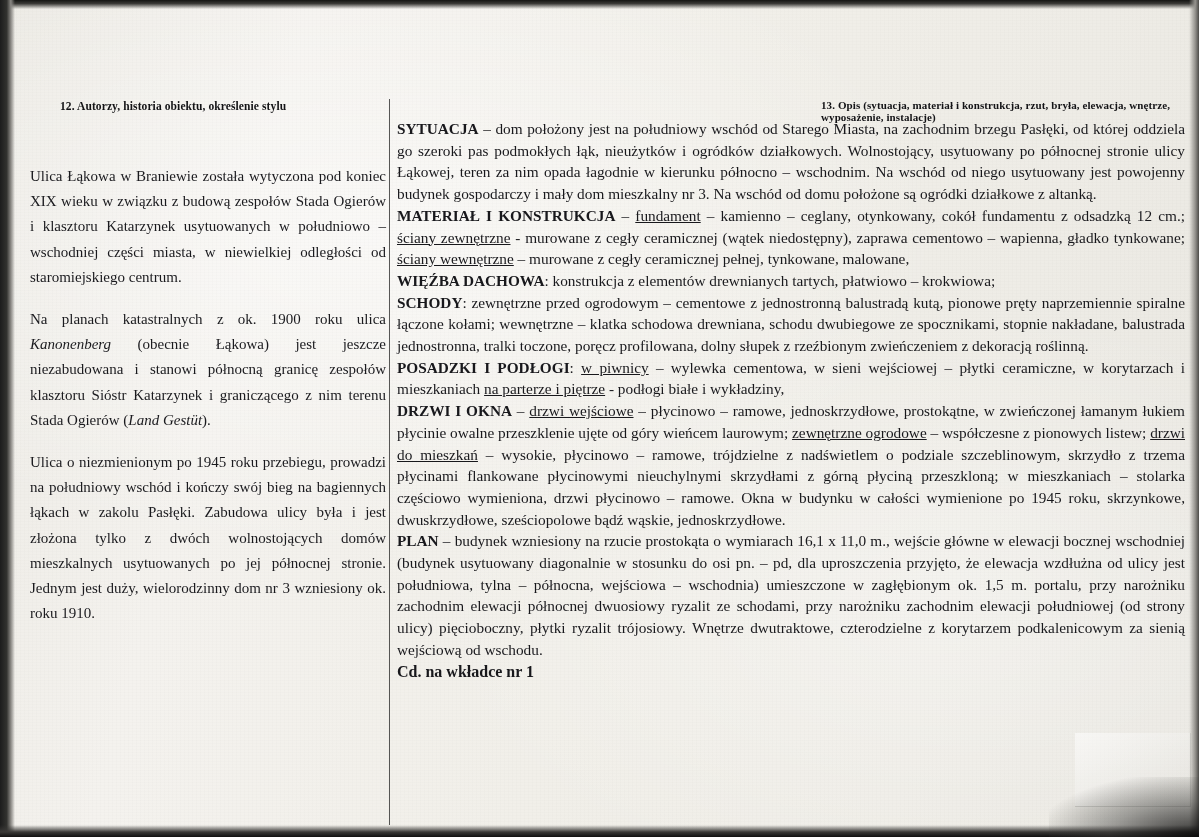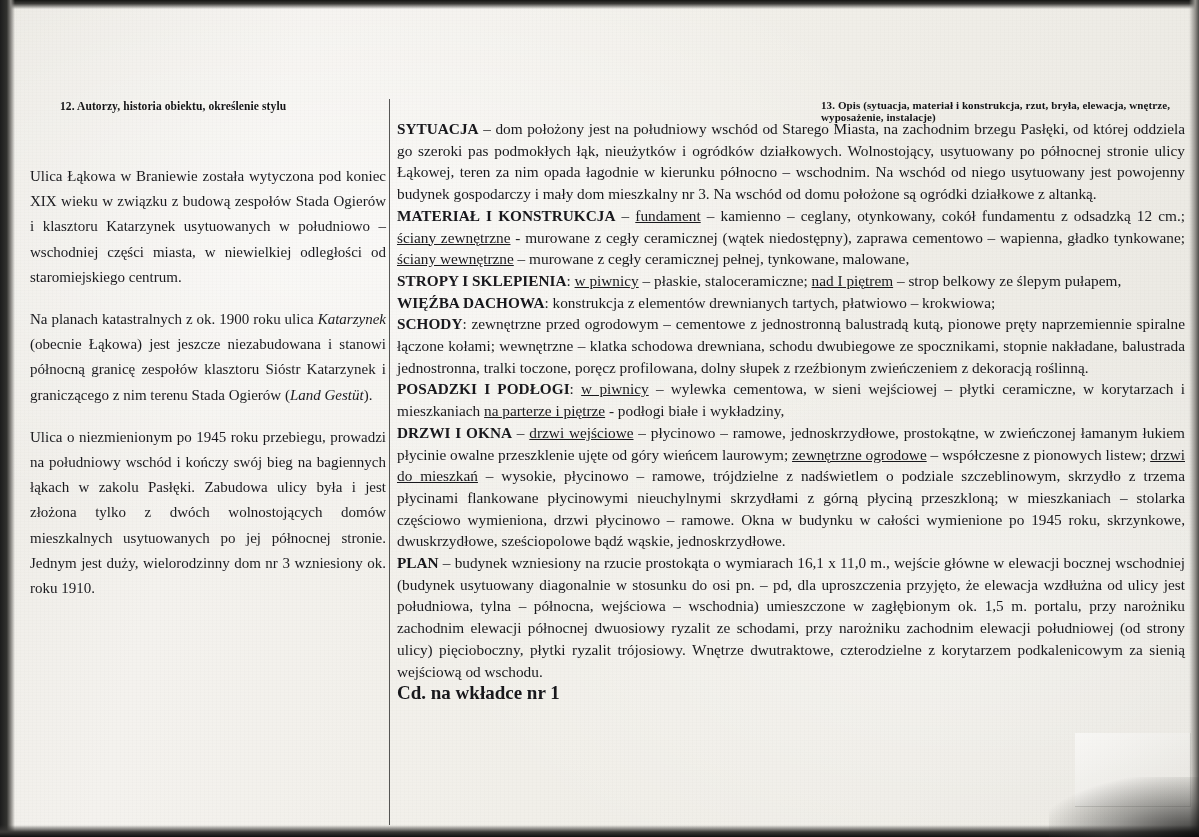--- a/index.html
+++ b/index.html
@@ -124,21 +124,21 @@
     text-align: justify;
     text-justify: inter-word;
     color: #18181c;
   }
   #right-body p { margin: 0; }
   .sec { font-weight: bold; }
   .u { text-decoration: underline; text-underline-offset: 1px; }
   #continuation {
     margin-top: 1px;
     font-weight: bold;
-    font-size: 19px;
+    font-size: 16px;
     text-align: left;
   }
 
   
   #content { text-rendering: optimizeLegibility; }
 </style>
 </head>
 <body>
 
 <div id="page">
@@ -151,38 +151,37 @@
     <div id="column-divider"></div>
 
     <div class="col" id="col-left">
       <div class="field-label" id="label-12">12. Autorzy, historia obiektu, określenie stylu</div>
     </div>
 
     <div id="left-body">
       <p>Ulica Łąkowa w Braniewie została wytyczona pod koniec XIX wieku w związku z budową zespołów Stada Ogierów i klasztoru Katarzynek usytuowanych w południowo – wschodniej części miasta, w niewielkiej odległości od staromiejskiego centrum.</p>
 
       <p>
-        <span>Na planach katastralnych z ok. 1900 roku ulica </span><span class="ital">Katarzynek</span><span> (obecnie Łąkowa) jest jeszcze niezabudowana i stanowi północną granicę zespołów klasztoru Sióstr Katarzynek i graniczącego z nim terenu Stada Ogierów (</span><span class="ital">Land Gestüt</span><span>).</span>
+        <span>Na planach katastralnych z ok. 1900 roku ulica </span><span class="ital">Kanonenberg</span><span> (obecnie Łąkowa) jest jeszcze niezabudowana i stanowi północną granicę zespołów klasztoru Sióstr Katarzynek i graniczącego z nim terenu Stada Ogierów (</span><span class="ital">Land Gestüt</span><span>).</span>
       </p>
 
       <p>Ulica o niezmienionym po 1945 roku przebiegu, prowadzi na południowy wschód i kończy swój bieg na bagiennych łąkach w zakolu Pasłęki. Zabudowa ulicy była i jest złożona tylko z dwóch wolnostojących domów mieszkalnych usytuowanych po jej północnej stronie. Jednym jest duży, wielorodzinny dom nr 3 wzniesiony ok. roku 1910.</p>
 
     </div>
 
     <div class="col" id="col-right">
       <div class="field-label" id="label-13">13. Opis (sytuacja, materiał i konstrukcja, rzut, bryła, elewacja, wnętrze, wyposażenie, instalacje)</div>
     </div>
 
     <div id="right-body">
 
       <p><span class="sec">SYTUACJA</span><span> – </span><span>dom położony jest na południowy wschód od Starego Miasta, na zachodnim brzegu Pasłęki, od której oddziela go szeroki pas podmokłych łąk, nieużytków i ogródków działkowych. Wolnostojący, usytuowany po północnej stronie ulicy Łąkowej, teren za nim opada łagodnie w kierunku północno – wschodnim. Na wschód od niego usytuowany jest  powojenny budynek gospodarczy i mały dom mieszkalny nr 3. Na wschód  od domu położone są ogródki działkowe z altanką.</span></p>
 
       <p><span class="sec">MATERIAŁ I KONSTRUKCJA</span><span> – </span><span class="u">fundament</span><span> – kamienno – ceglany, otynkowany, cokół fundamentu z odsadzką  12 cm.; </span><span class="u">ściany zewnętrzne</span><span>  - murowane z cegły ceramicznej (wątek niedostępny), zaprawa cementowo – wapienna, gładko tynkowane; </span><span class="u">ściany wewnętrzne</span><span>  – murowane z cegły ceramicznej pełnej, tynkowane, malowane,</span></p>
 
-      <p><span class="sec">STROPY I SKLEPIENIA</span><span>: </span><span class="u">w piwnicy</span><span> – płaskie, staloceramiczne; </span><span class="u">nad I piętrem</span><span> – strop belkowy ze ślepym pułapem,</span></p>
 
       <p><span class="sec">WIĘŹBA DACHOWA</span><span>: </span><span>konstrukcja z elementów drewnianych tartych, płatwiowo – krokwiowa;</span></p>
 
 
       <p><span class="sec">SCHODY</span><span>: </span><span>zewnętrzne przed ogrodowym – cementowe z jednostronną balustradą kutą, pionowe pręty naprzemiennie spiralne łączone kołami;  wewnętrzne – klatka schodowa drewniana, schodu dwubiegowe ze spocznikami, stopnie nakładane, balustrada jednostronna, tralki toczone, poręcz profilowana, dolny słupek z rzeźbionym zwieńczeniem z dekoracją roślinną.</span></p>
 
       <p><span class="sec">POSADZKI I PODŁOGI</span><span>: </span><span class="u">w piwnicy</span><span> – wylewka cementowa, w sieni wejściowej – płytki ceramiczne, w korytarzach i mieszkaniach </span><span class="u">na parterze i piętrze</span><span> - podłogi białe i wykładziny,</span></p>
 
       <p><span class="sec">DRZWI I OKNA</span><span> – </span><span class="u">drzwi wejściowe</span><span> – płycinowo – ramowe, jednoskrzydłowe, prostokątne, w zwieńczonej łamanym łukiem płycinie owalne przeszklenie ujęte od góry wieńcem laurowym; </span><span class="u">zewnętrzne ogrodowe</span><span> – współczesne z pionowych listew; </span><span class="u">drzwi do mieszkań</span><span> – wysokie, płycinowo – ramowe, trójdzielne z nadświetlem o podziale szczeblinowym, skrzydło z trzema płycinami flankowane płycinowymi nieuchylnymi skrzydłami z górną płyciną przeszkloną; w mieszkaniach – stolarka częściowo wymieniona, drzwi płycinowo – ramowe. Okna w budynku w całości wymienione po 1945 roku, skrzynkowe, dwuskrzydłowe, sześciopolowe bądź wąskie, jednoskrzydłowe.</span></p>
 

